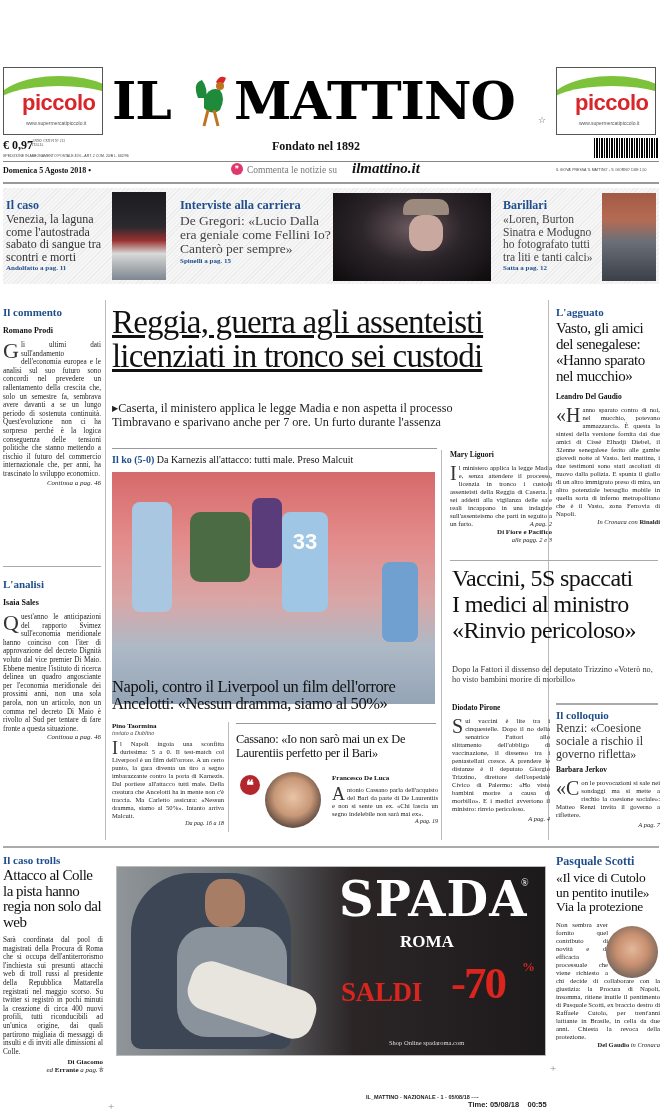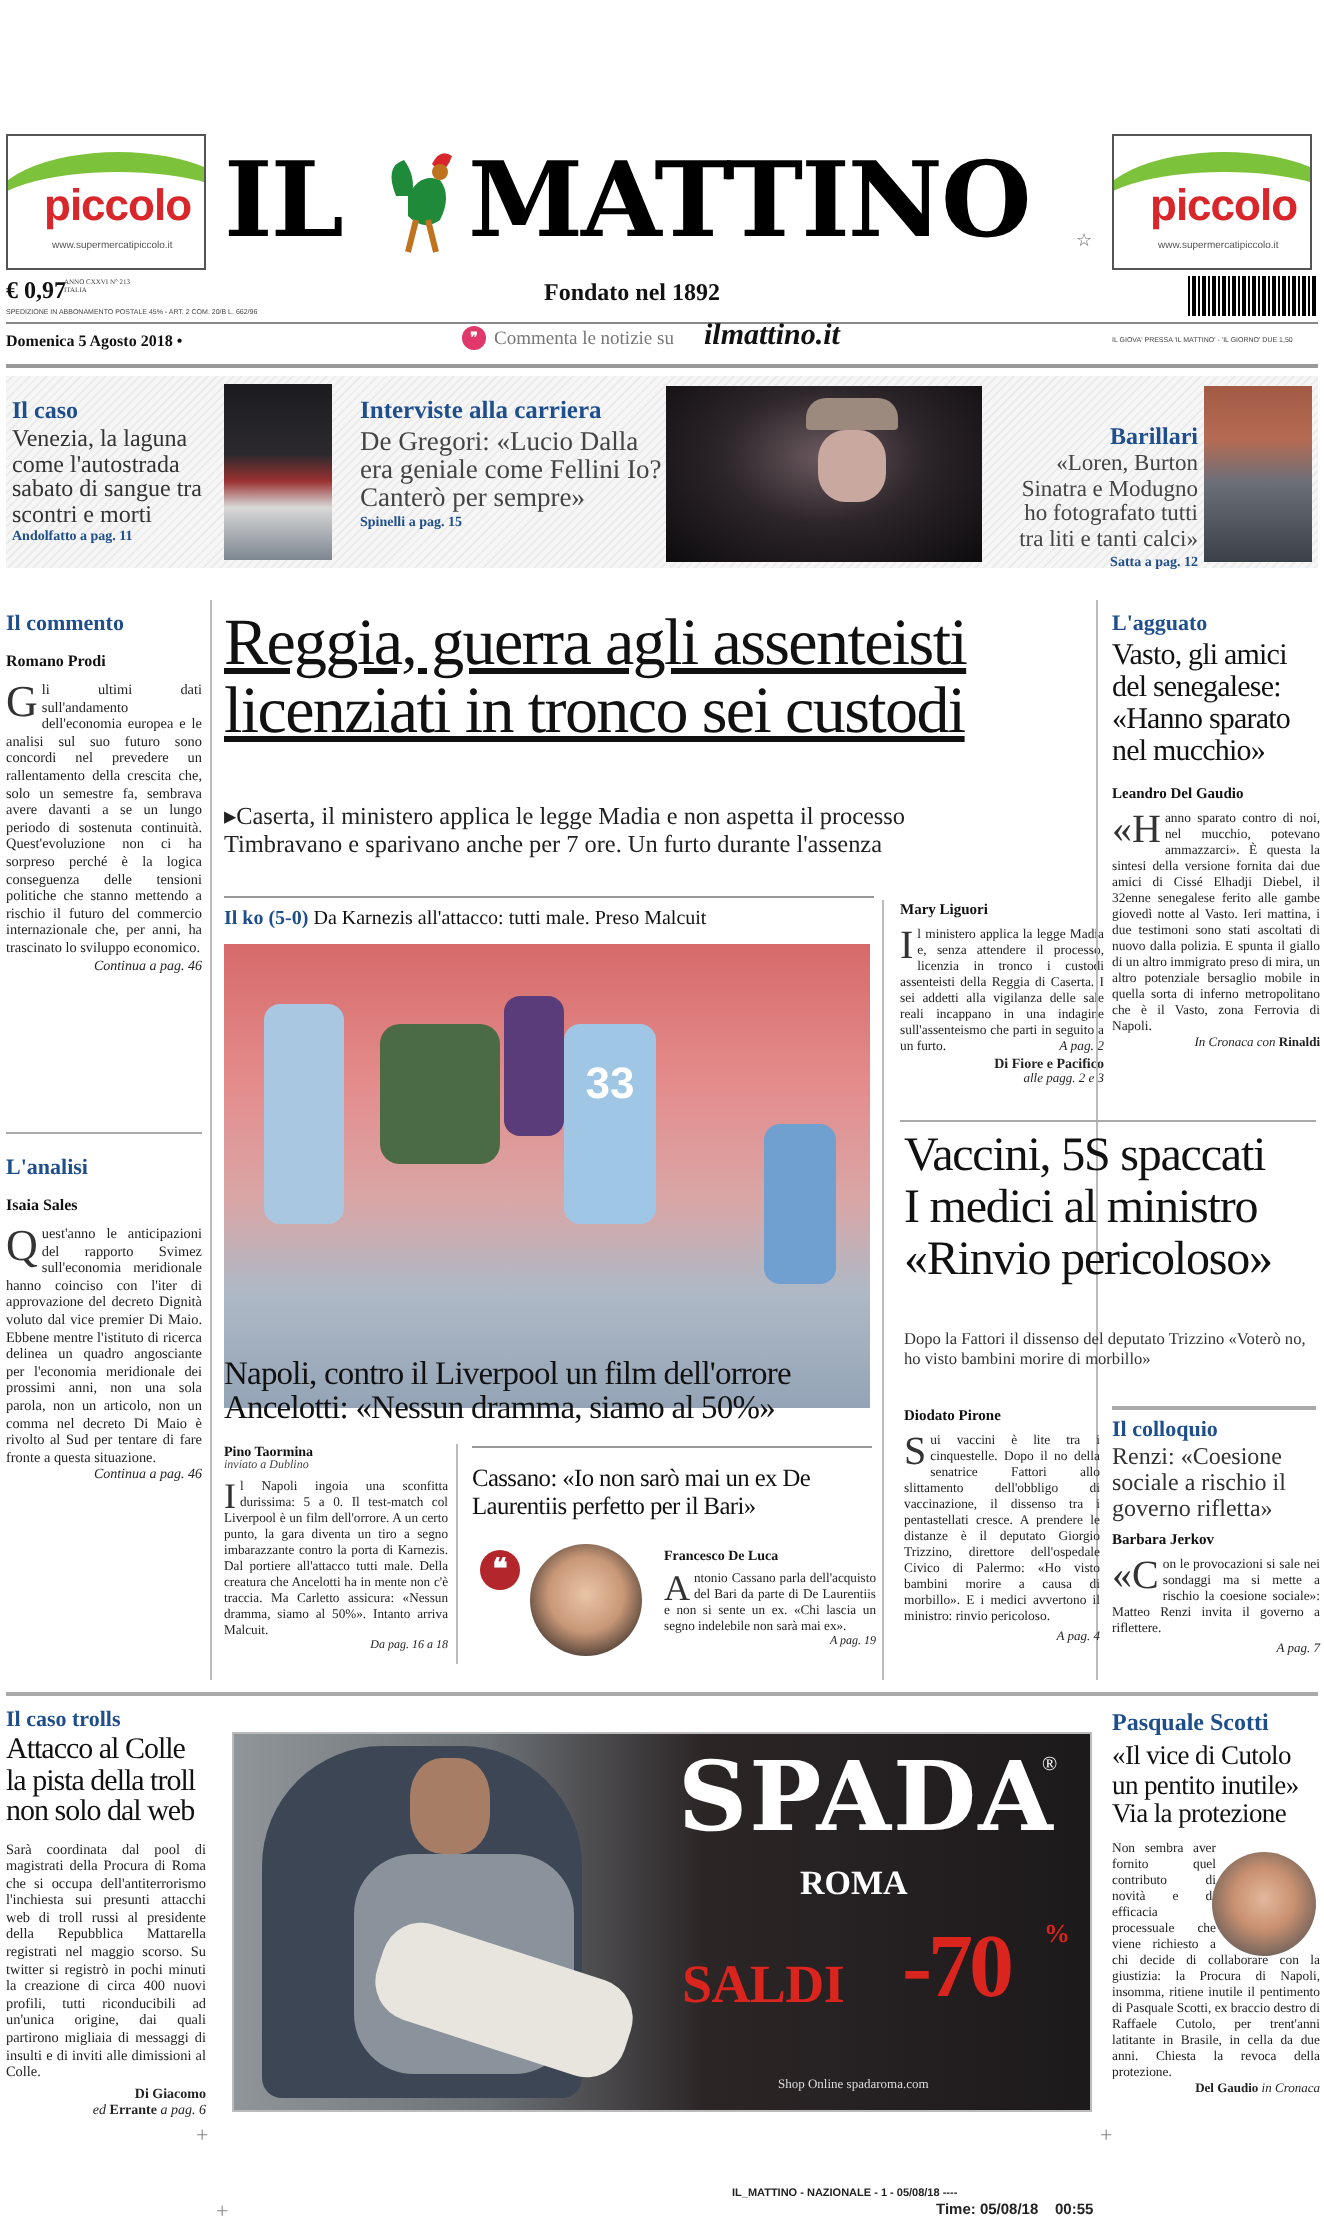--- a/index.html
+++ b/index.html
@@ -85,21 +85,21 @@
 <div class="abs" style="left:180px;top:198px;width:152px;">
   <div class="kicker" style="font-size:12.5px;">Interviste alla carriera</div>
   <div style="font-size:13.5px;line-height:14px;color:#444;margin-top:1px;">De Gregori: «Lucio Dalla era geniale come Fellini Io? Canterò per sempre»</div>
   <div class="kicker" style="font-size:7px;margin-top:1px;">Spinelli a pag. 15</div>
 </div>
 <div class="abs photo-dark" style="left:333px;top:193px;width:158px;height:88px;">
   <div class="abs" style="left:70px;top:6px;width:46px;height:16px;background:#9c8a7e;border-radius:10px 10px 2px 2px;"></div>
   <div class="abs" style="left:76px;top:22px;width:34px;height:36px;background:#c9a8a0;border-radius:40%;"></div>
 </div>
 
-<div class="abs" style="left:503px;top:211px;width:96px;text-align:right;">
+<div class="abs" style="left:503px;top:198px;width:96px;">
   <div class="kicker" style="font-size:12px;">Barillari</div>
   <div style="font-size:11.5px;line-height:12.5px;color:#444;">«Loren, Burton Sinatra e Modugno ho fotografato tutti tra liti e tanti calci»</div>
   <div class="kicker" style="font-size:7px;margin-top:1px;">Satta a pag. 12</div>
 </div>
 <div class="abs photo-barillari" style="left:602px;top:193px;width:54px;height:88px;"></div>
 
 <div class="vrule" style="left:105px;top:300px;height:540px;"></div>
 <div class="abs" style="left:3px;top:306px;width:98px;">
   <div class="kicker" style="font-size:11px;">Il commento</div>
   <div class="byline" style="margin-top:8px;">Romano Prodi</div>
@@ -118,21 +118,21 @@
     <span class="dropcap">Q</span>
     <span>uest'anno le anticipazioni del rapporto Svimez sull'economia meridionale hanno coinciso con l'iter di approvazione del decreto Dignità voluto dal vice premier Di Maio. Ebbene mentre l'istituto di ricerca delinea un quadro angosciante per l'economia meridionale dei prossimi anni, non una sola parola, non un articolo, non un comma nel decreto Di Maio è rivolto al Sud per tentare di fare fronte a questa situazione.</span>
   </div>
   <div class="ref">Continua a pag. 46</div>
 </div>
 
 <div class="hrule" style="left:3px;top:846px;width:656px;height:2px;background:#aaa;"></div>
 
 <div class="abs" style="left:3px;top:854px;width:100px;">
   <div class="kicker" style="font-size:11px;">Il caso trolls</div>
-  <div style="font-size:15px;line-height:15.5px;margin-top:2px;letter-spacing:-0.5px;">Attacco al Colle la pista della troll non solo dal web</div>
+  <div style="font-size:15px;line-height:15.5px;margin-top:2px;letter-spacing:-0.5px;">Attacco al Colle la pista hanno regia non solo dal web</div>
   <div class="body" style="margin-top:6px;">Sarà coordinata dal pool di magistrati della Procura di Roma che si occupa dell'antiterrorismo l'inchiesta sui presunti attacchi web di troll russi al presidente della Repubblica Mattarella registrati nel maggio scorso. Su twitter si registrò in pochi minuti la creazione di circa 400 nuovi profili, tutti riconducibili ad un'unica origine, dai quali partirono migliaia di messaggi di insulti e di inviti alle dimissioni al Colle.</div>
   <div class="ref" style="margin-top:2px;"><b>Di Giacomo</b></div>
   <div class="ref"><span>ed</span> <b>Errante</b> <span>a pag. 6</span></div>
 </div>
 
 <div class="abs" style="left:112px;top:305px;width:432px;font-size:33px;line-height:34px;letter-spacing:-0.8px;font-family:'Liberation Serif',serif;text-decoration:underline;">Reggia, guerra agli assenteisti licenziati in tronco sei custodi</div>
 <div class="abs" style="left:112px;top:401px;width:435px;font-size:12.2px;line-height:14px;color:#222;">
   <div><span>▸</span><span>Caserta, il ministero applica le legge Madia e non aspetta il processo</span></div>
   <div>Timbravano e sparivano anche per 7 ore. Un furto durante l'assenza</div>
 </div>

